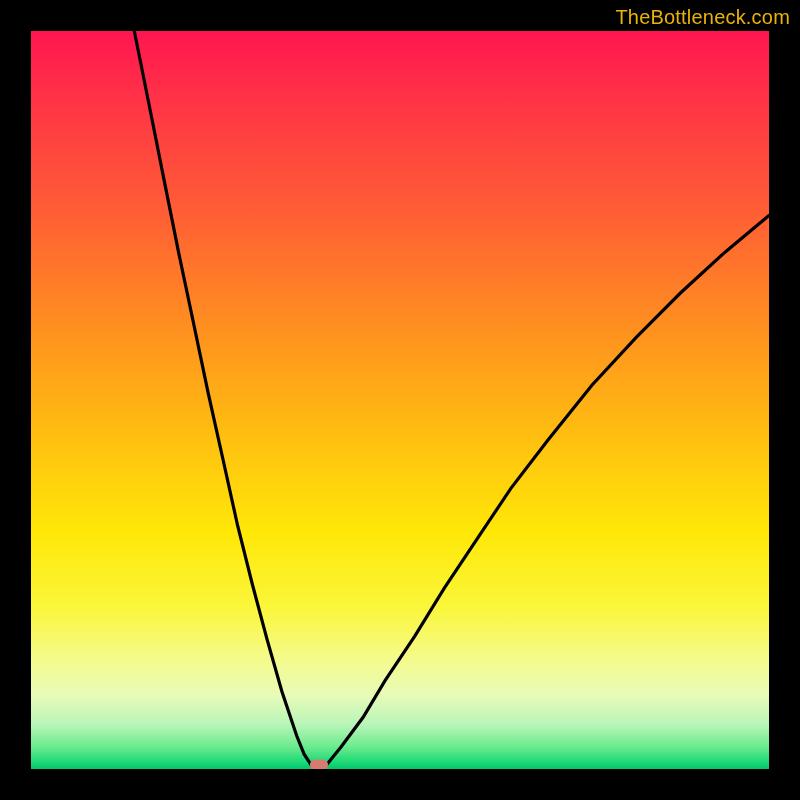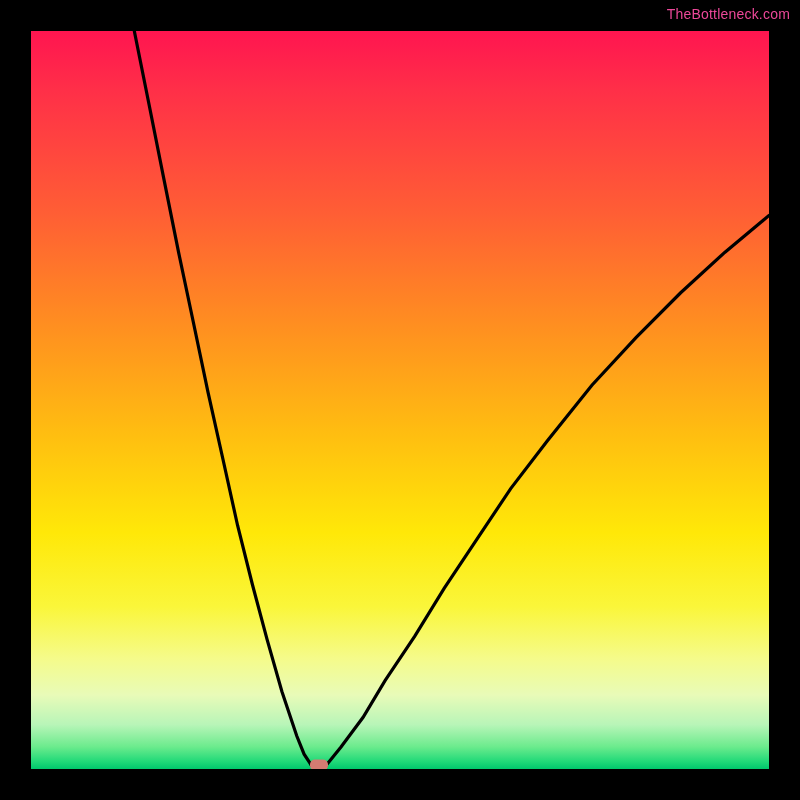--- a/index.html
+++ b/index.html
@@ -40,22 +40,22 @@
       #b8f5b8 94%,
       #6beb8d 97%,
       #20d978 99%,
       #00c76c 100%
     );
   }
   .watermark {
     position: absolute;
     top: 6px;
     right: 10px;
-    color: #ec4899;
-    font-size: 14px;
+    color: #eab308;
+    font-size: 20px;
     font-weight: 500;
     letter-spacing: 0.2px;
     z-index: 10;
   }
   svg.curves {
     position: absolute;
     left: 0;
     top: 0;
     width: 100%;
     height: 100%;

